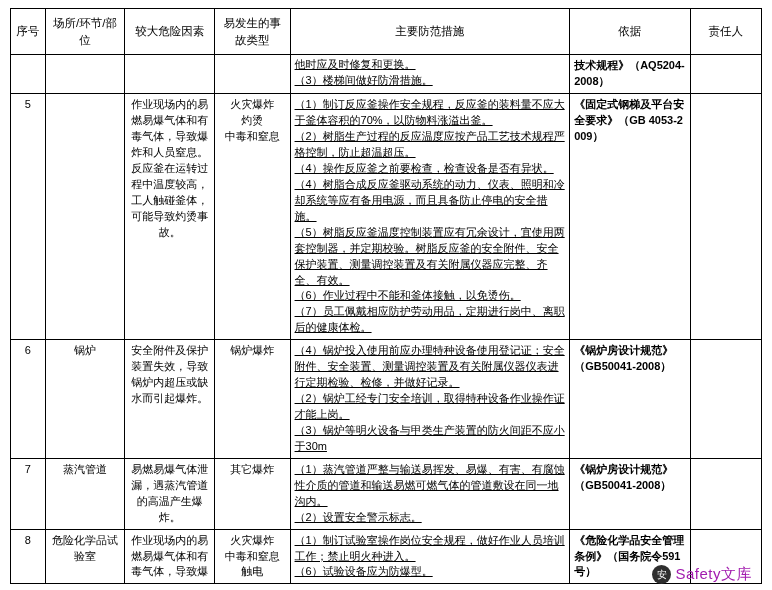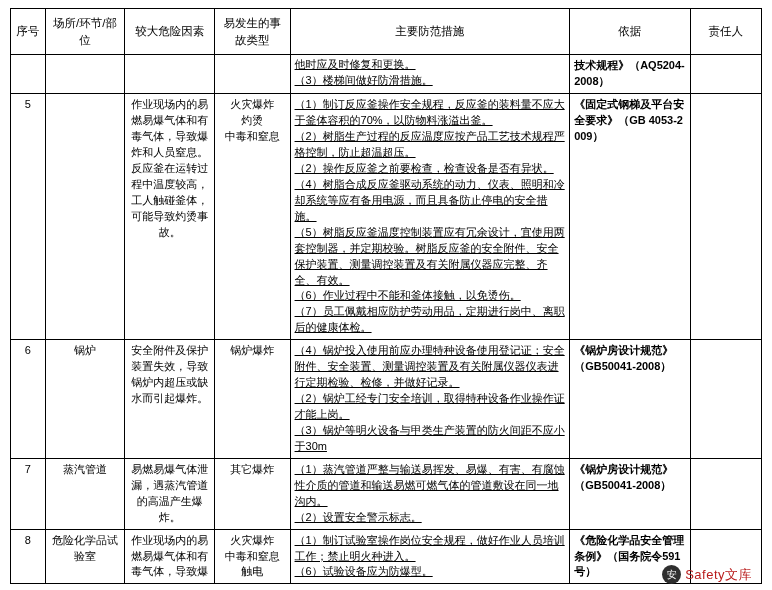--- a/index.html
+++ b/index.html
@@ -83,22 +83,22 @@
     height: 19px;
     border-radius: 50%;
     background: #2f2f2f;
     color: #ffffff;
     font-size: 10px;
     line-height: 19px;
     text-align: center;
     font-family: "DejaVu Sans", sans-serif;
   }
   .wm-text {
-    font-size: 13px;
-    color: #b91c1c;
+    font-size: 15px;
+    color: #a21caf;
     letter-spacing: 0.5px;
   }
 </style>
 </head>
 <body>
 
 <div class="page">
   <table class="risk-table">
     <colgroup>
       <col class="col-no">
@@ -138,21 +138,21 @@
       <tr>
         <td class="c-no">5</td>
         <td class="c-place"></td>
         <td class="c-hazard">作业现场内的易燃易爆气体和有毒气体，导致爆炸和人员窒息。反应釜在运转过程中温度较高，工人触碰釜体，可能导致灼烫事故。</td>
         <td class="c-accident" style="white-space:pre-line;">火灾爆炸
 灼烫
 中毒和窒息</td>
         <td class="c-measure">
           <span class="measure-line">（1）制订反应釜操作安全规程，反应釜的装料量不应大于釜体容积的70%，以防物料涨溢出釜。</span>
           <span class="measure-line">（2）树脂生产过程的反应温度应按产品工艺技术规程严格控制，防止超温超压。</span>
-          <span class="measure-line">（2）操作反应釜之前要检查，检查设备是否有异状。</span>
+          <span class="measure-line">（4）操作反应釜之前要检查，检查设备是否有异状。</span>
           <span class="measure-line">（4）树脂合成反应釜驱动系统的动力、仪表、照明和冷却系统等应有备用电源，而且具备防止停电的安全措施。</span>
           <span class="measure-line">（5）树脂反应釜温度控制装置应有冗余设计，宜使用两套控制器，并定期校验。树脂反应釜的安全附件、安全保护装置、测量调控装置及有关附属仪器应完整、齐全、有效。</span>
           <span class="measure-line">（6）作业过程中不能和釜体接触，以免烫伤。</span>
           <span class="measure-line">（7）员工佩戴相应防护劳动用品，定期进行岗中、离职后的健康体检。</span>
         </td>
         <td class="c-basis">《固定式钢梯及平台安全要求》（GB 4053-2009）</td>
         <td class="c-person"></td>
       </tr>
 
       <tr>

